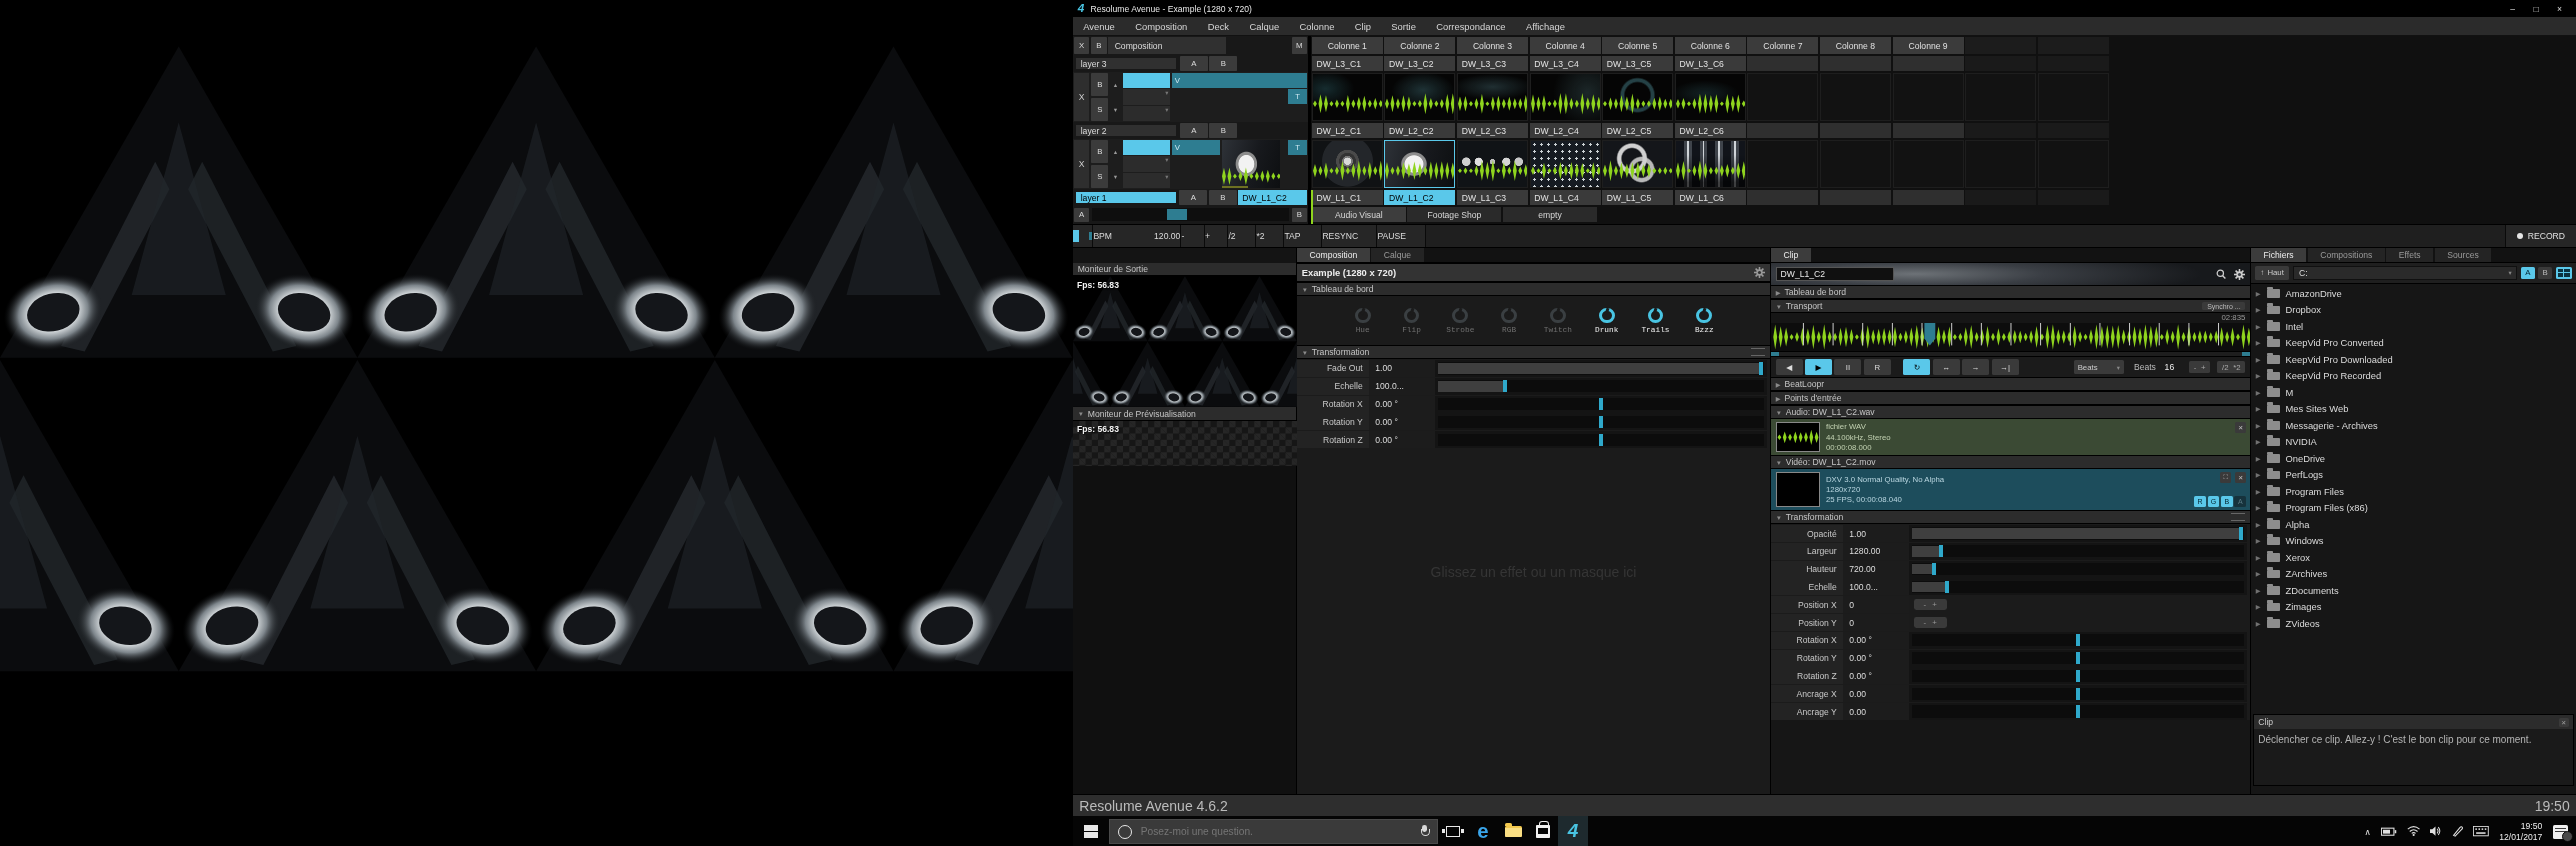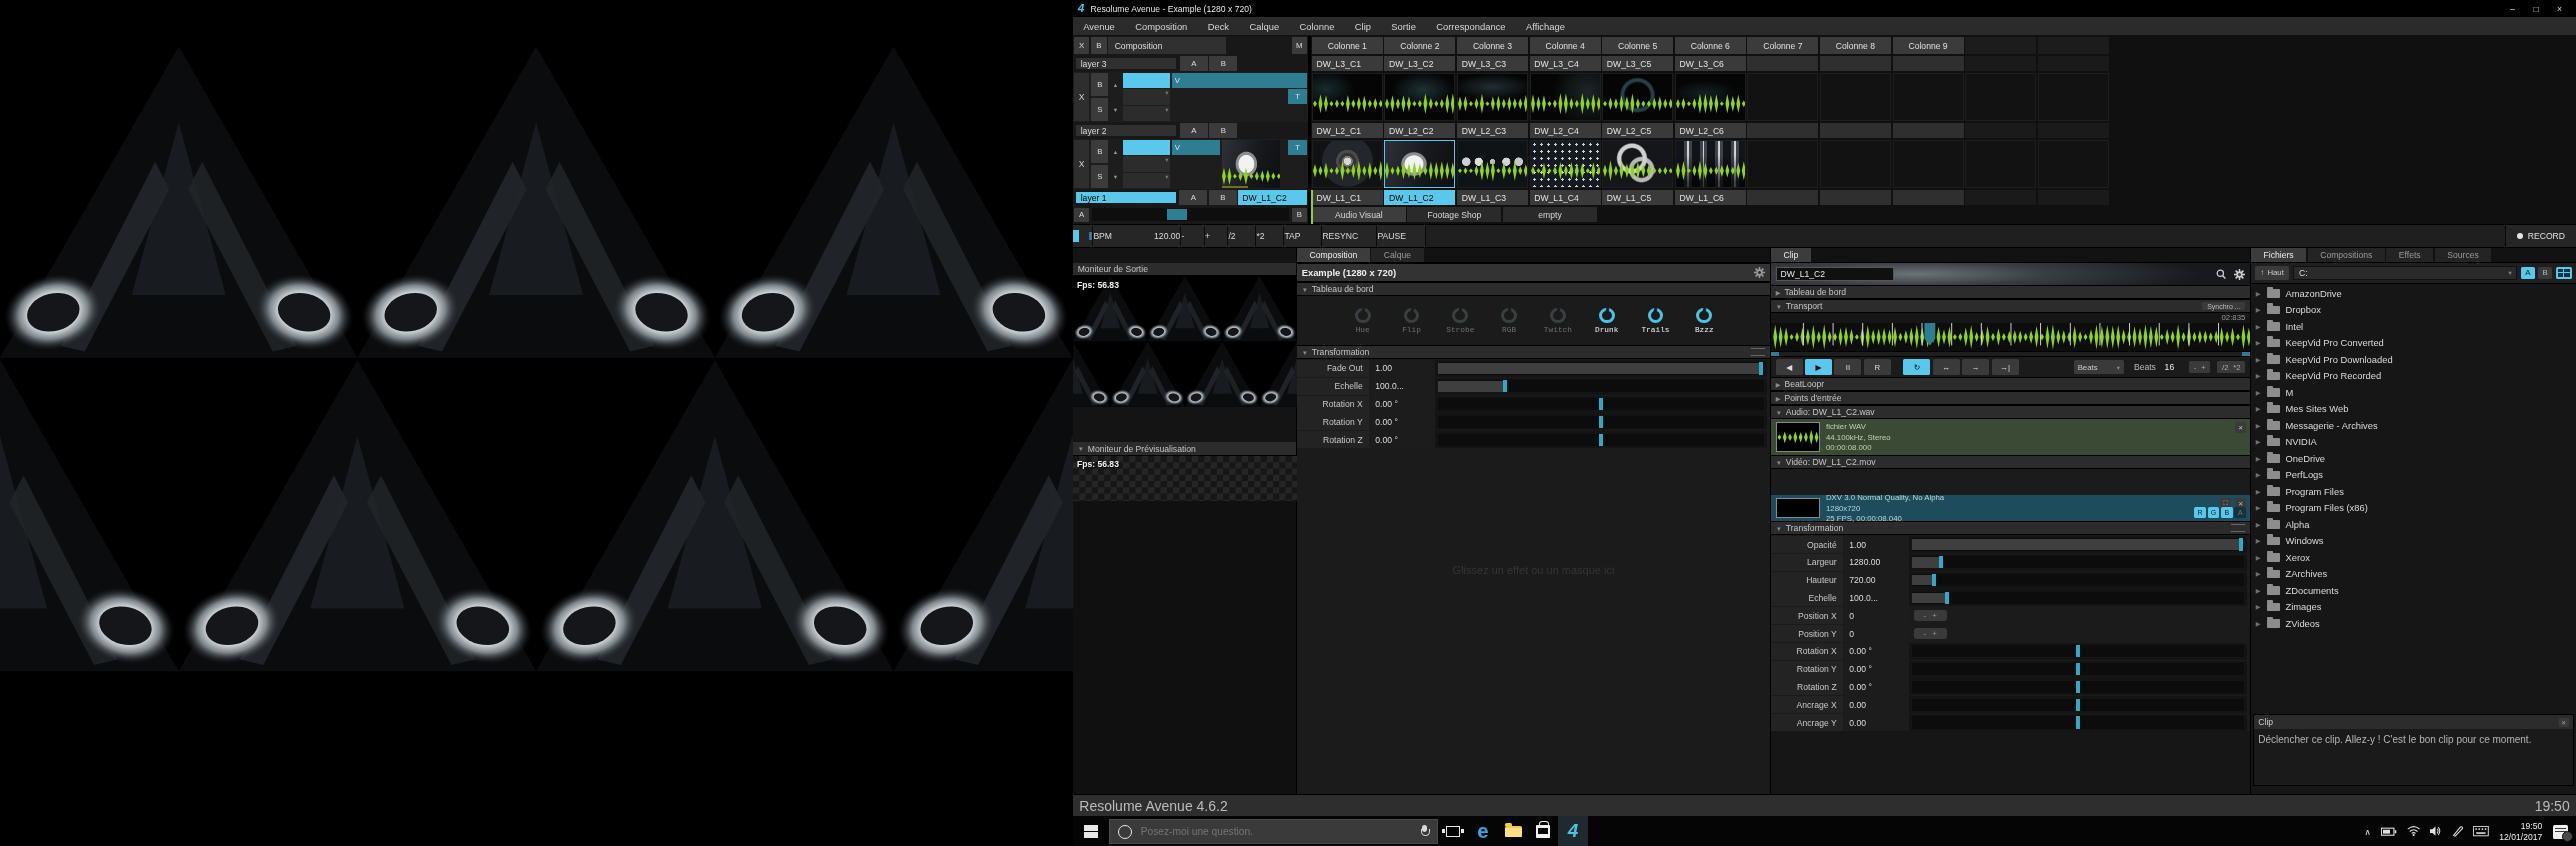--- a/index.html
+++ b/index.html
@@ -114,21 +114,21 @@
   .sechdr{height:14px;flex:none;background:#2c2c2c;border-top:0.8px solid #000;border-bottom:0.8px solid #000;color:#c6c6c6;font-size:8.6px;display:flex;align-items:center;padding:0 4.7px;gap:3.9px;}
   .sechdr .arr{color:#8a8a8a;font-size:6.3px;}
   .sechdr .right{margin-left:auto;display:flex;align-items:center;gap:3.1px;}
   .hamb{width:14px;height:7.8px;border-top:1.6px solid #666;border-bottom:1.6px solid #666;}
 
   .tabsrow{height:15.7px;flex:none;display:flex;background:#121212;border-bottom:0.8px solid #000;}
   .tab{padding:0 12.5px;font-size:8.6px;color:#9a9a9a;background:#242424;display:flex;align-items:center;margin-right:1.6px;}
   .tab.active{background:#3c3c3c;color:#efefef;}
 
   
-  .monhdr{height:13.3px;background:#2c2c2c;color:#c6c6c6;font-size:8.6px;display:flex;align-items:center;padding:0 4.7px;gap:3.9px;border-bottom:0.8px solid #000;flex:none;margin-top:35px;}
+  .monhdr{height:13.3px;background:#2c2c2c;color:#c6c6c6;font-size:8.6px;display:flex;align-items:center;padding:0 4.7px;gap:3.9px;border-bottom:0.8px solid #000;flex:none;}
   .monview{position:relative;width:224px;height:131px;background:#000;flex:none;overflow:hidden;}
   .fps{position:absolute;left:3.9px;top:3.1px;color:#f2f2f2;font-size:8.6px;font-weight:bold;text-shadow:0.8px 0.8px 1.6px #000;z-index:2;}
   .checker{position:relative;width:224px;height:45px;flex:none;
     background-image:linear-gradient(45deg,#262626 25%,transparent 25%,transparent 75%,#262626 75%),linear-gradient(45deg,#262626 25%,#161616 25%,#161616 75%,#262626 75%);
     background-size:12.5px 12.5px;background-position:0 0,6.3px 6.3px;}
   .monrest{flex:1;background:#101010;}
 
   
   .prow{height:17px;flex:none;display:flex;margin-top:0.8px;}
   .plabel{width:72px;flex:none;background:#232323;color:#c9c9c9;font-size:8.6px;display:flex;align-items:center;justify-content:flex-end;padding-right:6.3px;}
@@ -145,21 +145,21 @@
   .prow.stepper .stepbox{display:flex;position:absolute;left:0;top:0;}
 
   
   .knobs{height:49px;flex:none;display:flex;align-items:center;justify-content:center;gap:7.8px;background:#1b1b1b;}
   .knobw{width:41px;display:flex;flex-direction:column;align-items:center;gap:2.4px;}
   .knob{width:15.7px;height:15.7px;border-radius:50%;border:3.1px solid #3a3f42;position:relative;}
   .knob::after{content:"";position:absolute;left:50%;top:-3.1px;width:3.1px;height:7px;background:#1b1b1b;transform:translateX(-50%) rotate(18deg);}
   .knobw span{font-size:7.8px;color:#6f6f6f;font-family:Liberation Mono, monospace;}
   .knobw.on .knob{border-color:#49c4e2;}
   .knobw.on span{color:#f0f0f0;}
-  .drophint{position:absolute;left:0;right:0;top:58%;text-align:center;color:#353535;font-size:11px;}
+  .drophint{position:absolute;left:0;right:0;top:58%;text-align:center;color:#353535;font-size:14px;}
 
   
   .cliphdr{height:22px;flex:none;display:flex;align-items:center;padding:0 4.7px;gap:6.3px;
     background:radial-gradient(ellipse 60% 120% at 30% 50%,#6d7277 0%,#3a3e44 45%,#17191c 100%);}
   .clipnamebox{width:118px;height:14px;background:#101010;border:0.8px solid #555;color:#e8e8e8;font-size:8.6px;padding:0 3.9px;}
   .iconbtn{margin-left:auto;display:flex;gap:7.8px;align-items:center;}
   .tcodeline{height:9.4px;flex:none;display:flex;justify-content:flex-end;align-items:center;padding-right:4.7px;color:#9a9a9a;font-size:7.8px;background:#161616;}
   .wavewrap{height:28px;flex:none;background:#0a0a0a;position:relative;overflow:hidden;}
   .wavewrap svg{width:100%;height:100%;}
   .zoombar{height:6.3px;flex:none;background:#1e1e1e;border-top:0.8px solid #000;border-bottom:0.8px solid #000;position:relative;}
@@ -168,21 +168,21 @@
   .transbtns{height:20.4px;flex:none;display:flex;align-items:center;gap:2.4px;padding:0 4.7px;background:#1b1b1b;}
   .tbtn{width:27px;height:15.7px;background:#3a3a3a;color:#ddd;font-size:7.8px;display:flex;align-items:center;justify-content:center;border-radius:1.6px;}
   .tbtn.on{background:#5ac8ea;color:#000;}
   .tspace{width:7.8px;}
   .beatsdrop{margin-left:auto;width:50px;height:14px;background:#3a3a3a;border-radius:1.6px;color:#ccc;font-size:7.8px;display:flex;align-items:center;padding:0 3.9px;justify-content:space-between;}
   .beatslbl{color:#bbb;font-size:8.6px;margin-left:7.8px;}
   .beatsval{color:#eee;font-size:8.6px;margin:0 7.8px 0 6.3px;}
   .minipill{background:#3a3a3a;border-radius:1.6px;height:12.5px;padding:0 4.7px;color:#aaa;font-size:7.8px;display:flex;align-items:center;gap:4.7px;margin-left:4.7px;}
   .infobox{flex:none;display:flex;padding:3.1px 4.7px;gap:6.3px;position:relative;}
   .infobox.audio{height:36px;background:#3b4a34;}
-  .infobox.video{height:26px;background:#1d4d5c;margin-top:26px;}
+  .infobox.video{height:41px;background:#1d4d5c;}
   .ithumb{width:44px;height:100%;border:0.8px solid #888;background:#000;position:relative;overflow:hidden;flex:none;}
   .ithumb svg{position:absolute;left:0;top:20%;width:100%;height:60%;}
   .ilines{display:flex;flex-direction:column;justify-content:center;gap:0.8px;}
   .infobox.audio .ilines span{color:#c2d1b2;font-size:7.8px;line-height:9.4px;}
   .infobox.video .ilines span{color:#b9d6e0;font-size:7.8px;line-height:9.4px;}
   .ibtns{position:absolute;right:3.9px;top:3.1px;display:flex;gap:3.9px;}
   .sqbtn{width:11px;height:10.2px;background:#3a3a3a;color:#bbb;font-size:6.3px;display:flex;align-items:center;justify-content:center;border-radius:1.6px;}
   .rgba{position:absolute;right:3.9px;bottom:3.1px;display:flex;gap:1.6px;}
   .chbtn{width:11.8px;height:11px;font-size:7px;display:flex;align-items:center;justify-content:center;border-radius:1.6px;background:#16323c;color:#5a7a85;}
   .chbtn.on{background:#5ac8ea;color:#00232e;}

